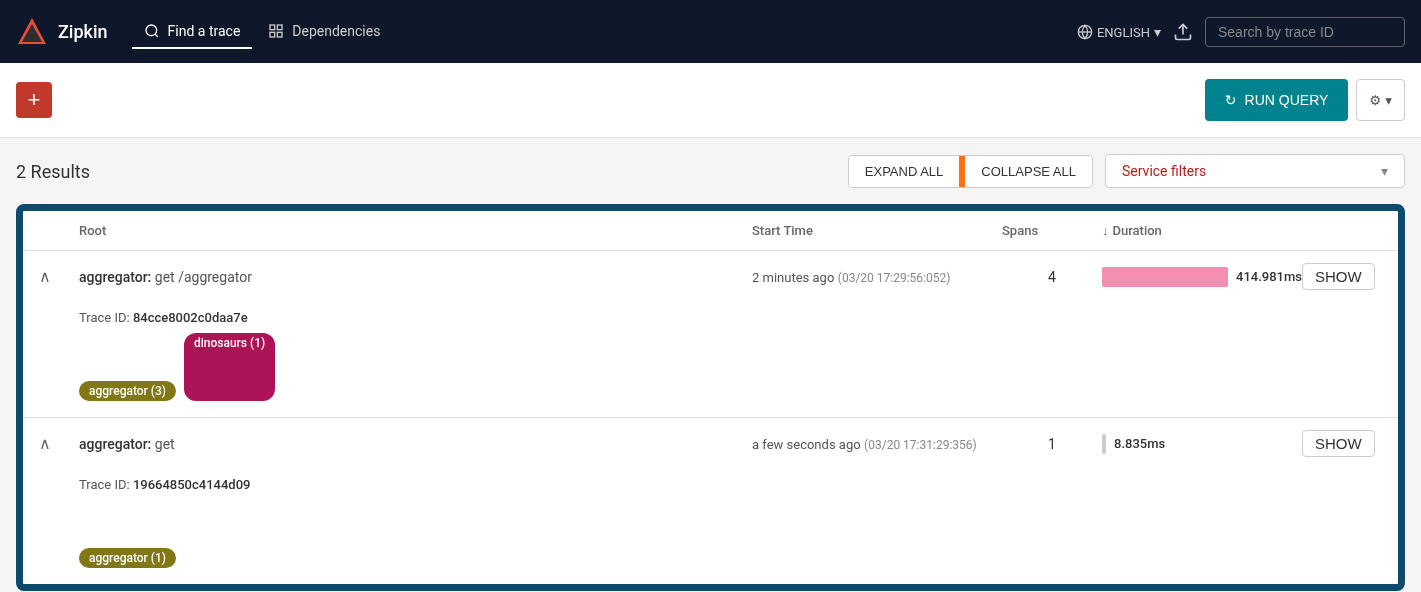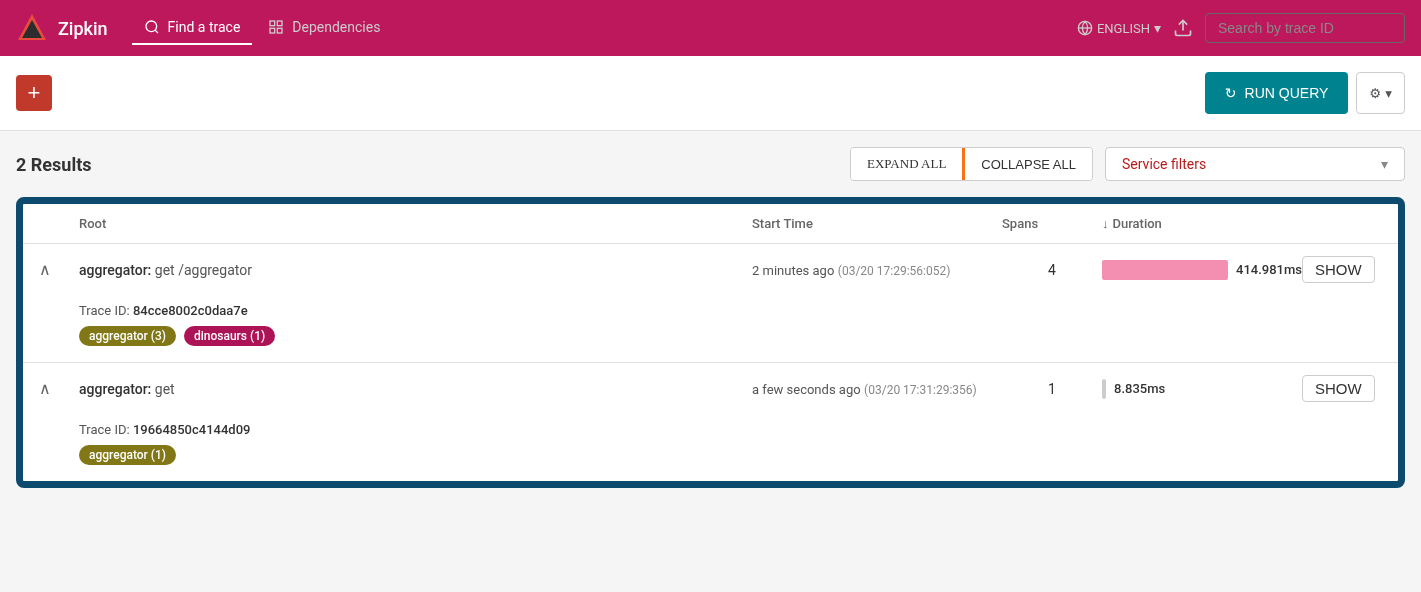--- a/index.html
+++ b/index.html
@@ -1,21 +1,21 @@
 <!DOCTYPE html>
 <html><head>
   <meta charset="utf-8">
   <style>
     * { box-sizing: border-box; margin: 0; padding: 0; }
     body { font-family: 'Roboto', Arial, sans-serif; background: #f5f5f5; font-size: 14px; color: #333; }
 
     
     .header {
-      background: #be185d;
-      height: 56px;
+      background: #0f172a;
+      height: 63px;
       display: flex;
       align-items: center;
       padding: 0 16px;
       gap: 24px;
       position: relative;
     }
     .logo-area {
       display: flex;
       align-items: center;
       gap: 10px;
@@ -139,39 +139,39 @@
       padding: 16px;
     }
     .results-header {
       display: flex;
       align-items: center;
       gap: 12px;
       margin-bottom: 16px;
     }
     .results-count {
       font-size: 18px;
-      font-weight: 700;
+      font-weight: 400;
       flex: 1;
     }
     .expand-collapse-btns {
       display: flex;
       border: 1px solid #ccc;
       border-radius: 4px;
       overflow: hidden;
     }
     .expand-collapse-btn {
       padding: 8px 16px;
       background: white;
       border: none;
       cursor: pointer;
       font-size: 13px;
       font-weight: 500;
       color: #333;
     }
-    .expand-collapse-btn:first-child { border-right: 3px solid #f97316; font-family: Liberation Serif, serif; }
+    .expand-collapse-btn:first-child { border-right: 6px solid #f97316; }
     .service-filters {
       border: 1px solid #ccc;
       border-radius: 4px;
       background: white;
       padding: 8px 16px;
       display: flex;
       align-items: center;
       gap: 8px;
       min-width: 300px;
       cursor: pointer;
@@ -277,21 +277,21 @@
       gap: 8px;
       flex-wrap: wrap;
     }
     .service-tag {
       padding: 3px 10px;
       border-radius: 12px;
       font-size: 12px;
       color: white;
       font-weight: 500;
     }
-    .tag-aggregator { background: #827717; }
+    .tag-aggregator { background: #827717; margin-top: 48px; }
     .tag-dinosaurs { background: #ad1457; }
 
     .col-header-duration {
       display: flex;
       align-items: center;
       gap: 4px;
     }
   </style>
 </head>
 <body>

